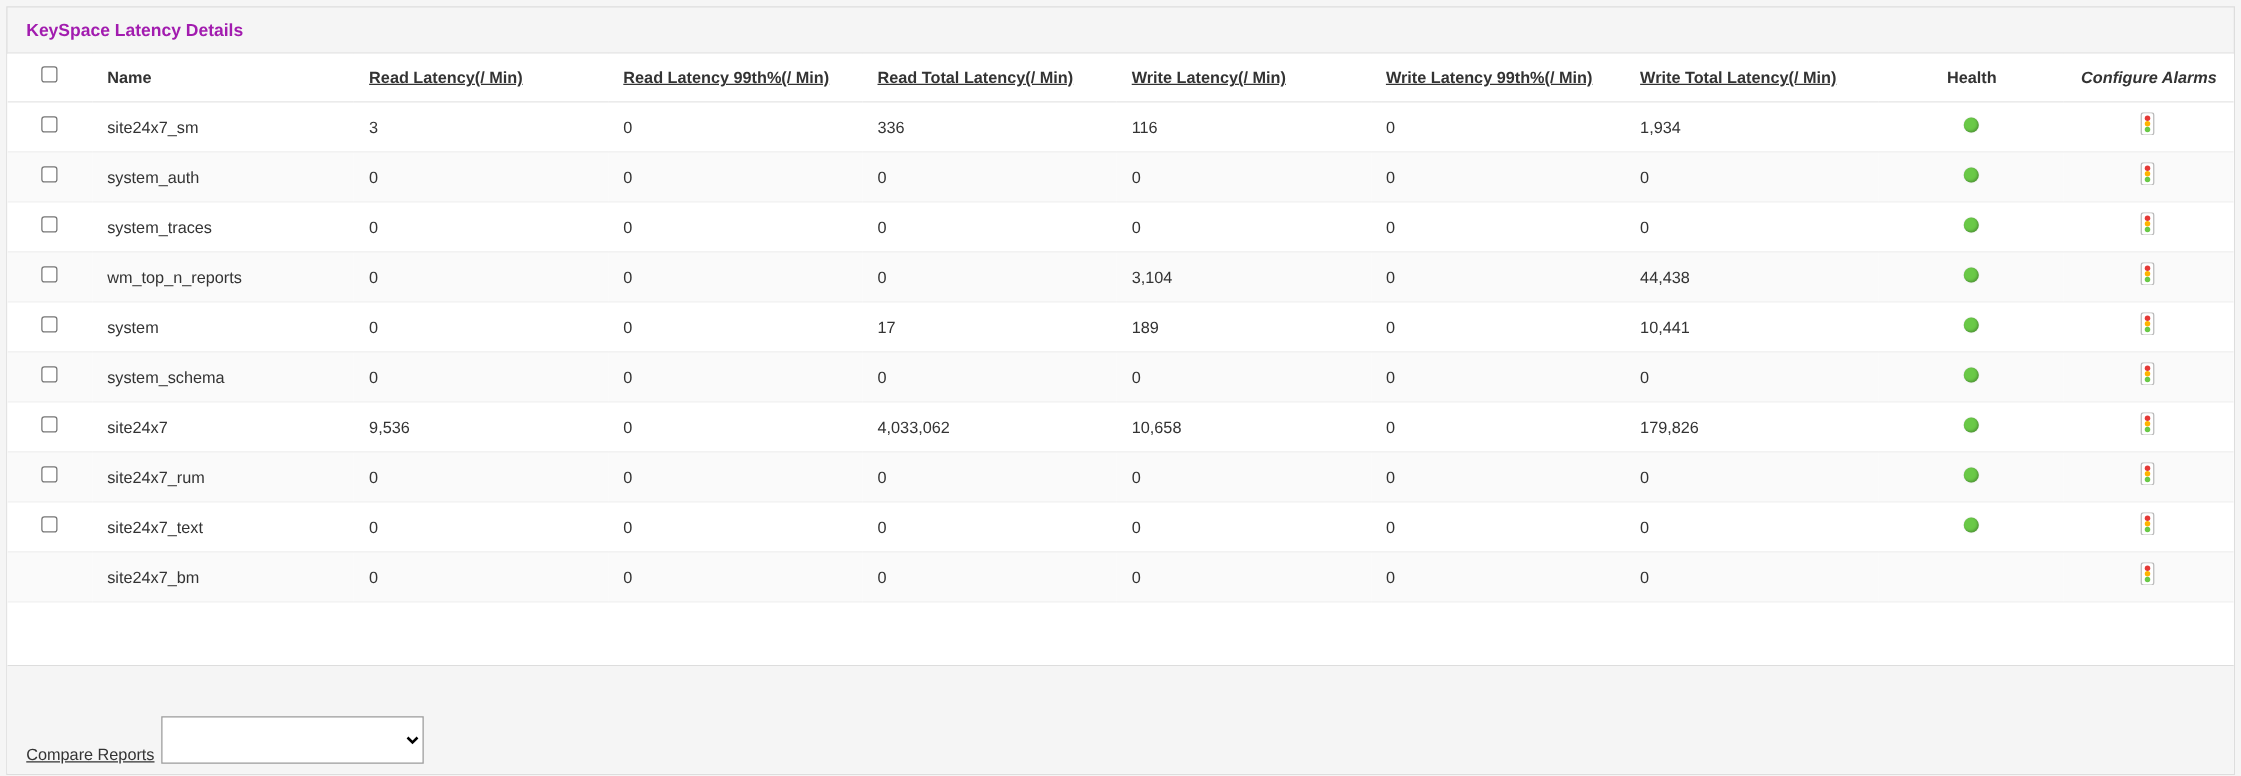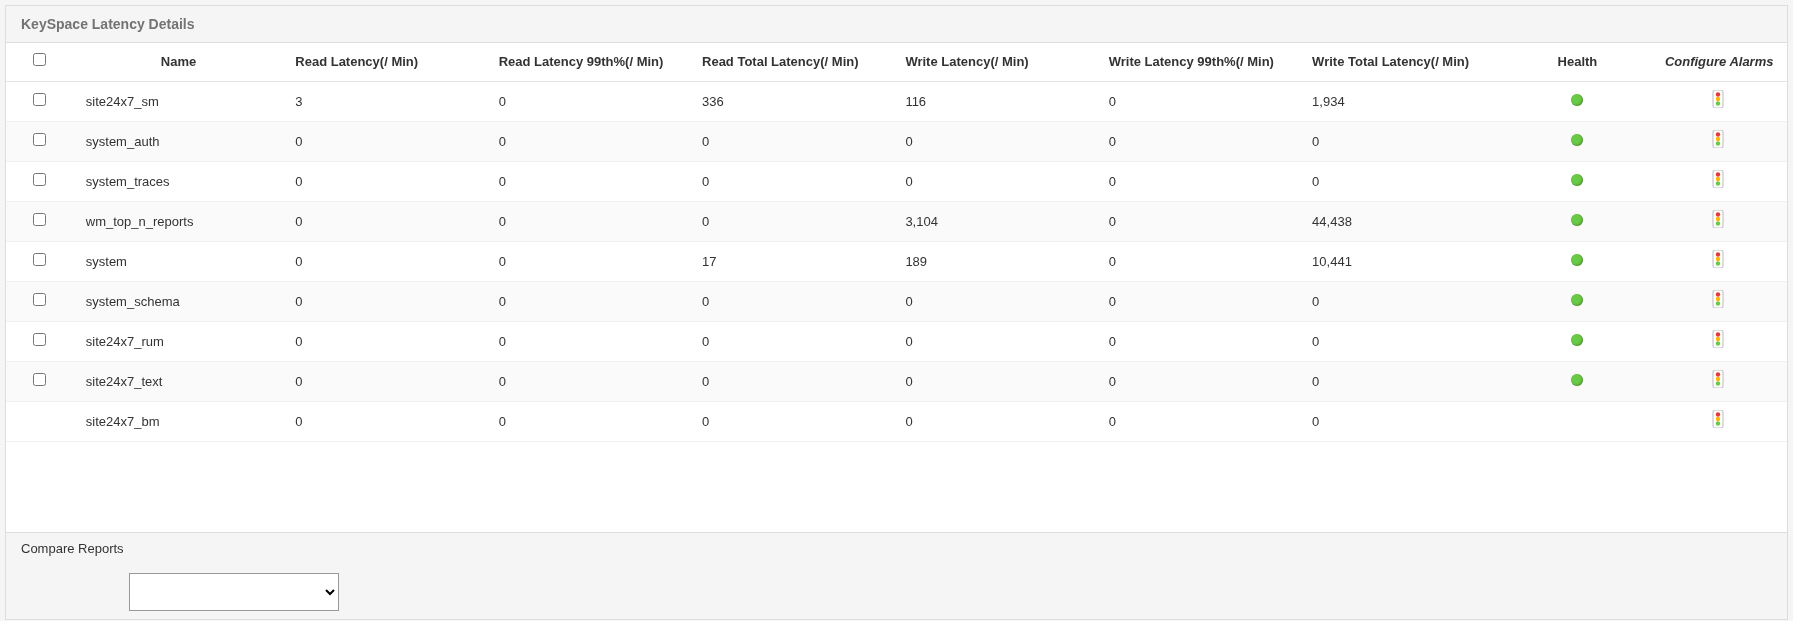--- a/index.html
+++ b/index.html
@@ -12,21 +12,21 @@
     }
     .panel {
       background: #f5f5f5;
       border: 1px solid #ddd;
       margin: 5px;
     }
     .panel-header {
       padding: 10px 15px;
       font-weight: bold;
       font-size: 14px;
-      color: #737373;
+      color: #a21caf;
       border-bottom: 1px solid #ddd;
     }
     .panel-body {
       background: #fff;
       padding: 0;
       position: relative;
     }
     .table-wrap {
       height: 490px;
       overflow-y: scroll;
@@ -52,45 +52,46 @@
       border-bottom: 1px solid #f0f0f0;
       vertical-align: middle;
     }
     tr:nth-child(even) td { background: #fafafa; }
     th.center, td.center { text-align: center; }
     input[type=checkbox] {
       width: 13px; height: 13px;
       cursor:pointer;
     }
     .col-check { width: 55px; }
-    .col-name { width: 170px; text-align: center; }
-    .col-metric { width: 165px; }
+    .col-name { width: 170px; }
+    .col-metric { width: 165px; text-decoration: underline; }
     .col-health { width: 120px; }
     .col-alarms { width: 110px; font-style: italic; }
     .health-dot {
       display:inline-block;
       width:12px; height:12px;
       border-radius:50%;
       background: #6ac947;
       box-shadow: inset -1px -1px 2px rgba(0,0,0,0.25), 0 0 1px rgba(0,0,0,.2);
     }
     .traffic-icon {
       display:inline-block;
       width:14px; height:20px;
       position:relative;
       cursor:pointer;
     }
     .traffic-icon svg { display:block; }
     .footer-bar {
       padding: 8px 15px;
       background:#f5f5f5;
       display:flex;
-      align-items:flex-start;
+      align-items:flex-end;
       gap:5px;
       font-size:13px;
+      text-decoration:underline;
     }
     select {
       font-size:13px;
       padding:18px 4px;
       border:1px solid #999;
       background:#fff;
       min-width:210px;
       height:24px;
       margin-top:32px;
     }
@@ -220,20 +221,37 @@
               <td class="center"><span class="health-dot"></span></td>
               <td class="center"><span class="traffic-icon"><svg width="12" height="18" viewBox="0 0 12 18">
                     <rect x="1" y="0" width="10" height="18" rx="2" fill="#fff" stroke="#bbb" stroke-width="1"></rect>
                     <circle cx="6" cy="4.5" r="2.2" fill="#e53935"></circle>
                     <circle cx="6" cy="9" r="2.2" fill="#ffb300"></circle>
                     <circle cx="6" cy="13.5" r="2.2" fill="#6ac947"></circle>
                   </svg></span></td>
             </tr>
             <tr>
               <td class="center"><input type="checkbox" style=""></td>
+              <td>site24x7</td>
+              <td>9,536</td>
+              <td>0</td>
+              <td>4,033,062</td>
+              <td>10,658</td>
+              <td>0</td>
+              <td>179,826</td>
+              <td class="center"><span class="health-dot"></span></td>
+              <td class="center"><span class="traffic-icon"><svg width="12" height="18" viewBox="0 0 12 18">
+                    <rect x="1" y="0" width="10" height="18" rx="2" fill="#fff" stroke="#bbb" stroke-width="1"></rect>
+                    <circle cx="6" cy="4.5" r="2.2" fill="#e53935"></circle>
+                    <circle cx="6" cy="9" r="2.2" fill="#ffb300"></circle>
+                    <circle cx="6" cy="13.5" r="2.2" fill="#6ac947"></circle>
+                  </svg></span></td>
+            </tr>
+            <tr>
+              <td class="center"><input type="checkbox" style=""></td>
               <td>site24x7_rum</td>
               <td>0</td>
               <td>0</td>
               <td>0</td>
               <td>0</td>
               <td>0</td>
               <td>0</td>
               <td class="center"><span class="health-dot"></span></td>
               <td class="center"><span class="traffic-icon"><svg width="12" height="18" viewBox="0 0 12 18">
                     <rect x="1" y="0" width="10" height="18" rx="2" fill="#fff" stroke="#bbb" stroke-width="1"></rect>

